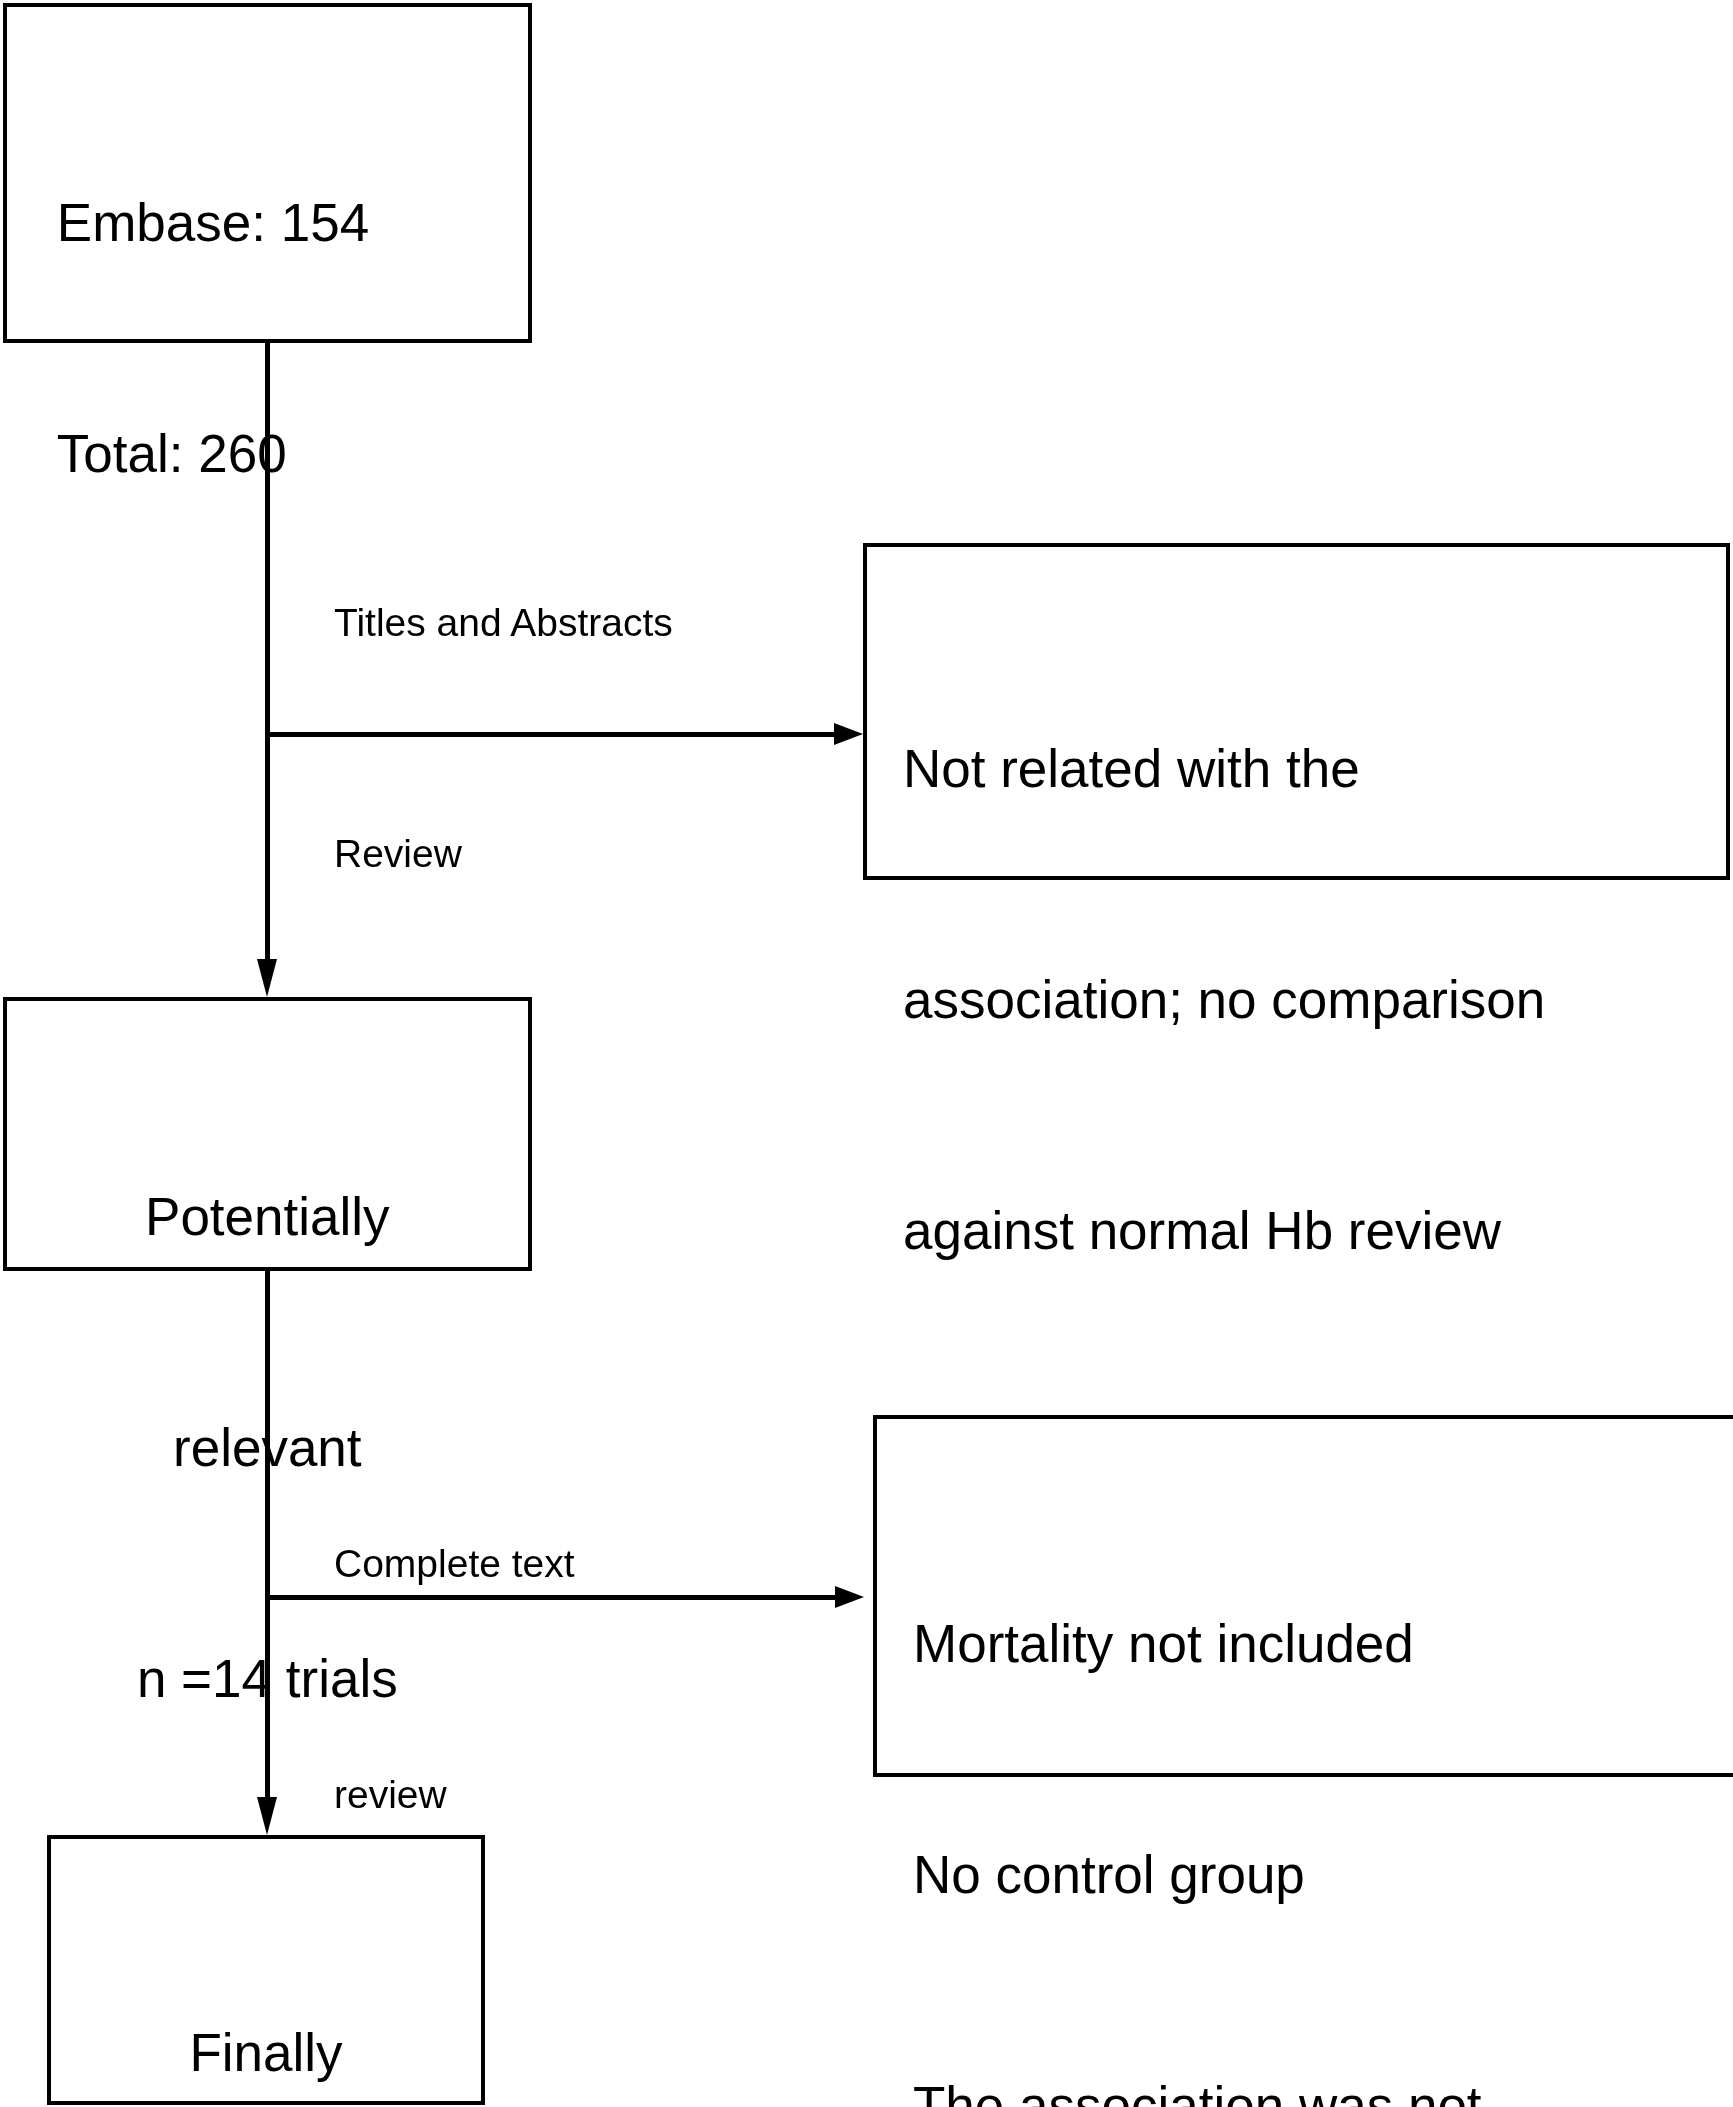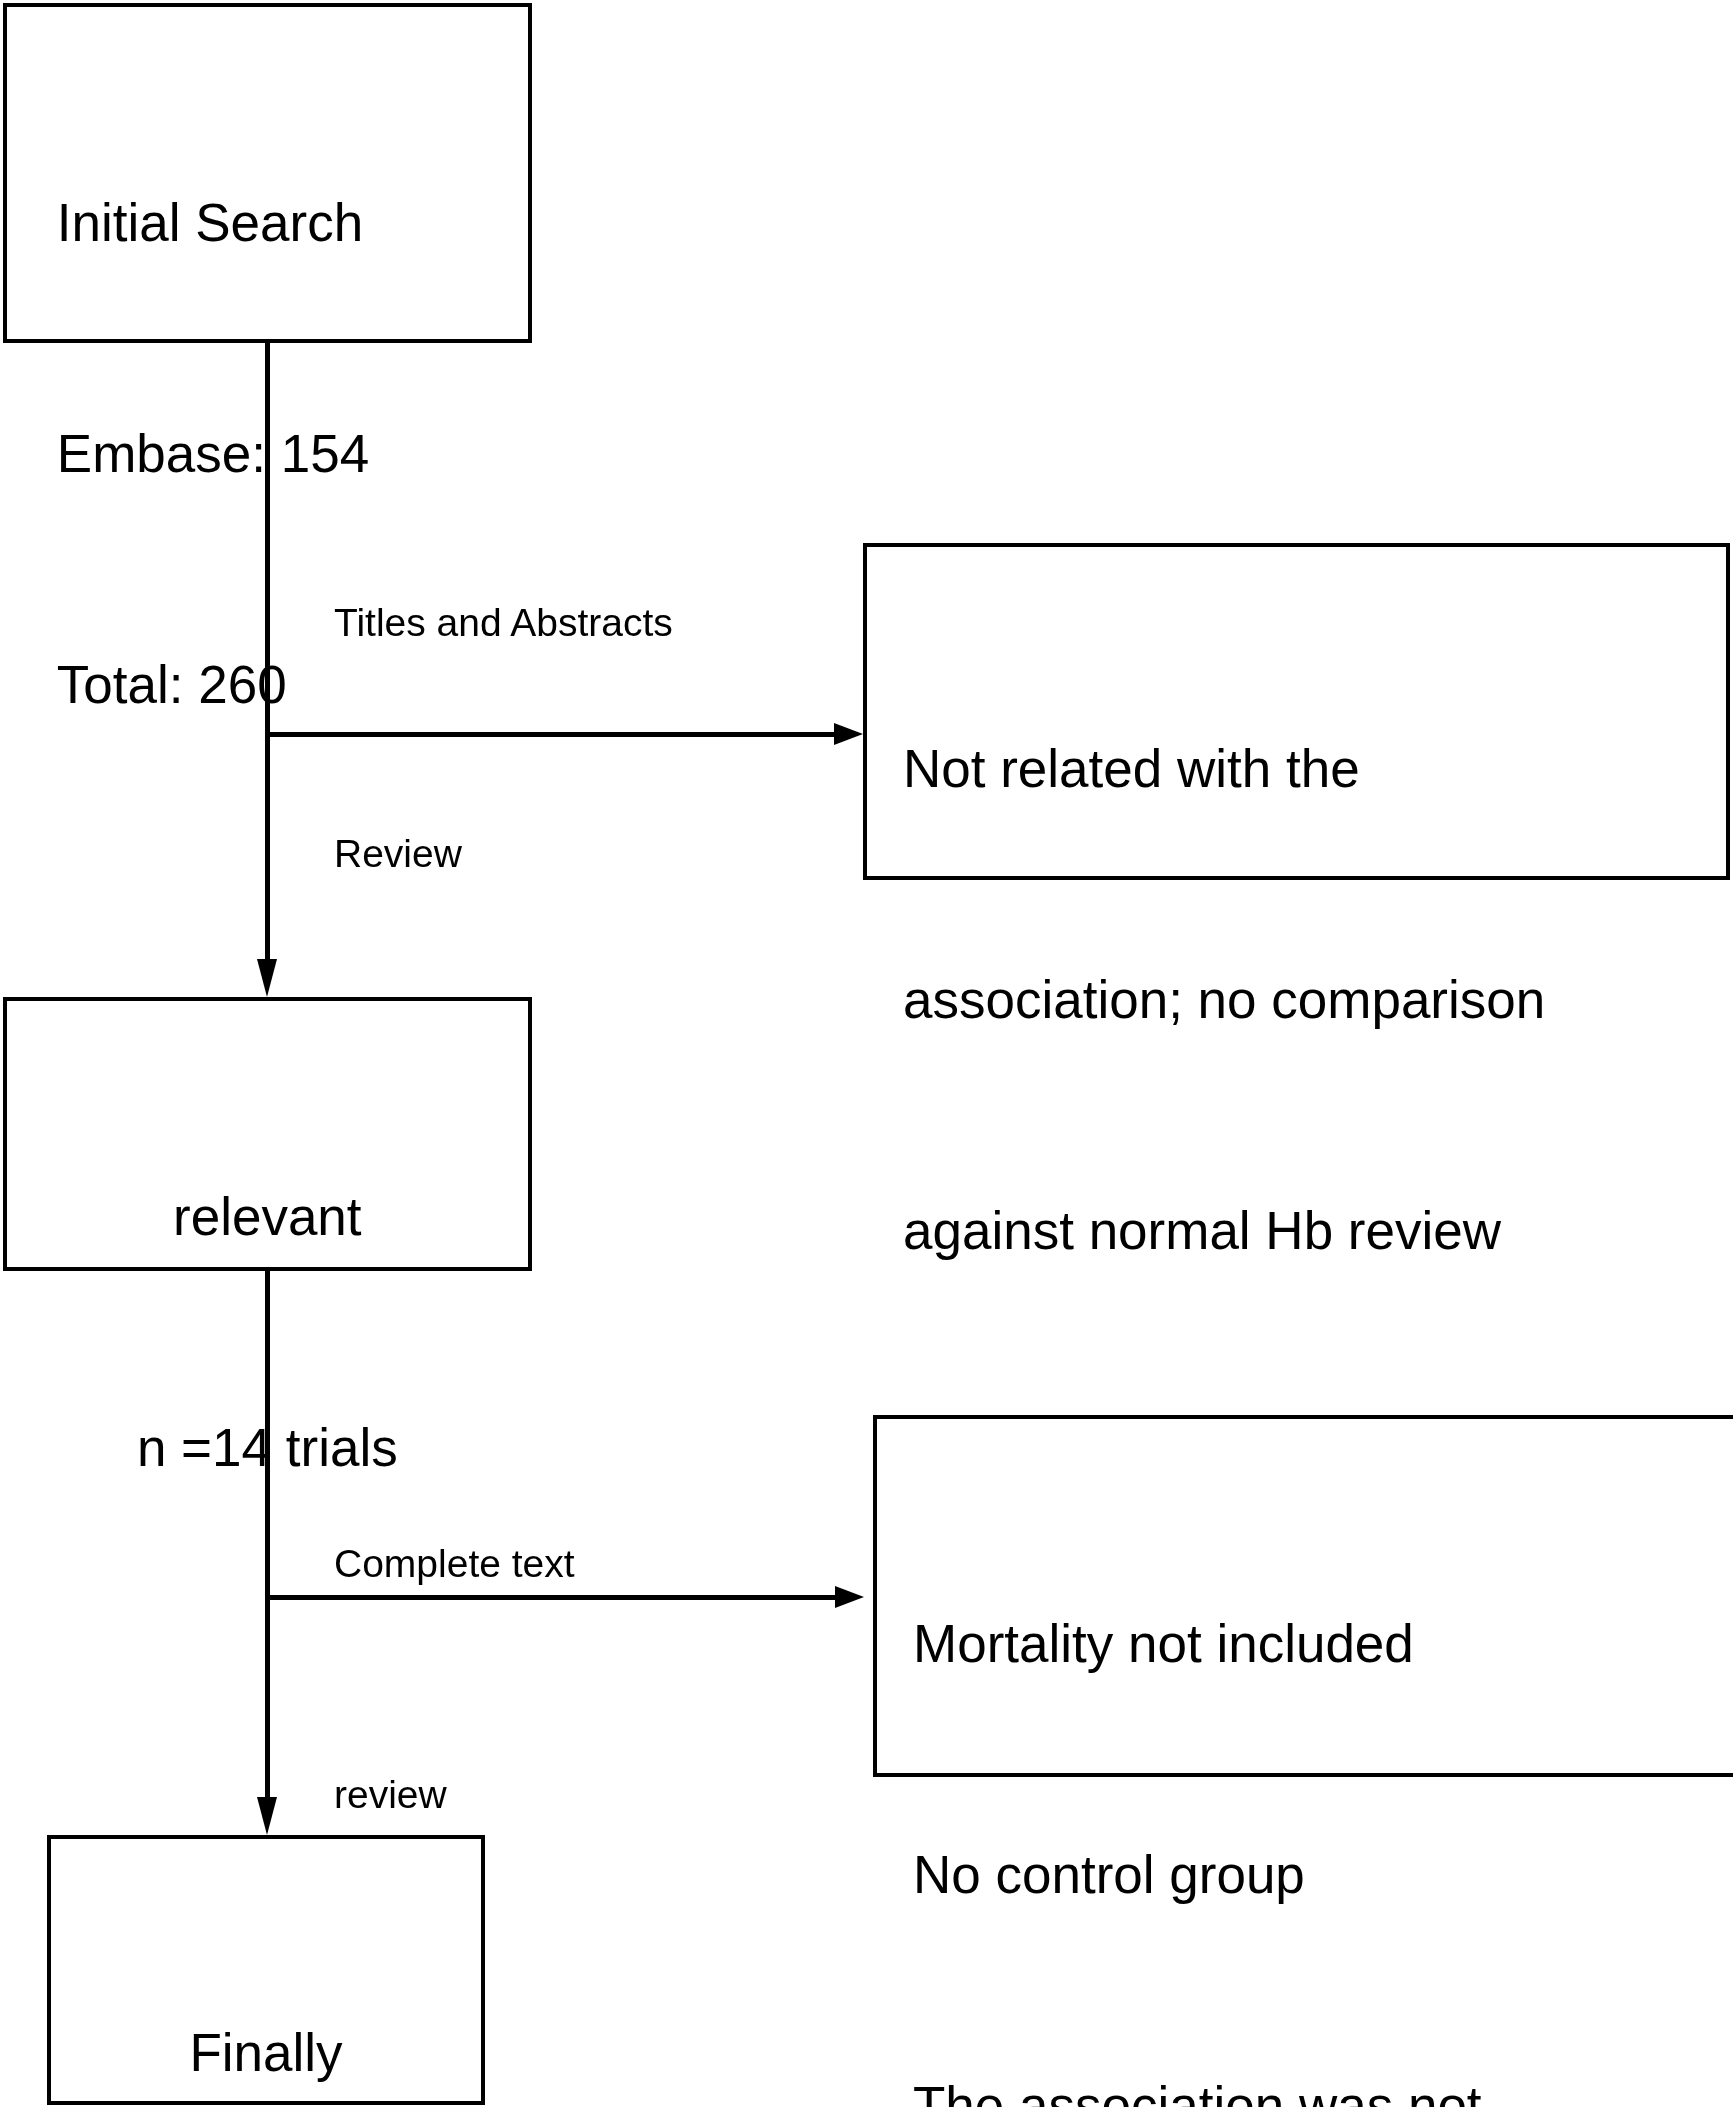--- a/index.html
+++ b/index.html
@@ -73,21 +73,20 @@
   #hline-2   { left: 267px;  top: 1595px; width: 568px; height: 5px; }
   #arrow-h2  { left: 835px; top: 1586px; }
 </style>
 </head>
 <body>
 
 <div id="canvas">
 
   <div class="box t-left" id="box-initial">
     <div class="box-text">
-      <span class="bline">Initial Search</span>
       <span class="bline">Embase: 154</span>
       <span class="bline">Total: 260</span>
     </div>
   </div>
 
   <div class="flow-label" id="label-ta">
     <span class="bline">Titles and Abstracts</span>
     <span class="bline">Review</span>
   </div>
 
@@ -95,20 +94,21 @@
     <div class="box-text">
       <span class="bline">Not related with the</span>
       <span class="bline">association; no comparison</span>
       <span class="bline">against normal Hb review</span>
       <span class="bline indent-sm">n = 210</span>
     </div>
   </div>
 
   <div class="box t-center" id="box-relevant">
     <div class="box-text">
+      <span class="bline">Potentially</span>
       <span class="bline">relevant</span>
       <span class="bline">n =14 trials</span>
     </div>
   </div>
 
   <div class="flow-label" id="label-ct">
     <span class="bline">Complete text</span>
     <span class="bline">review</span>
   </div>
 

